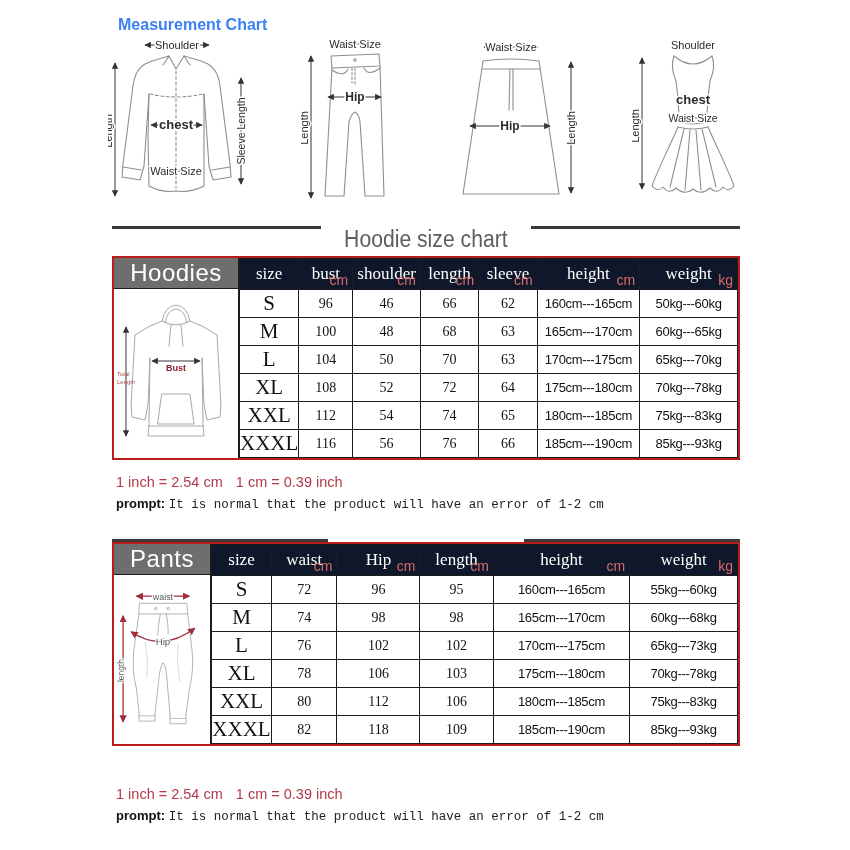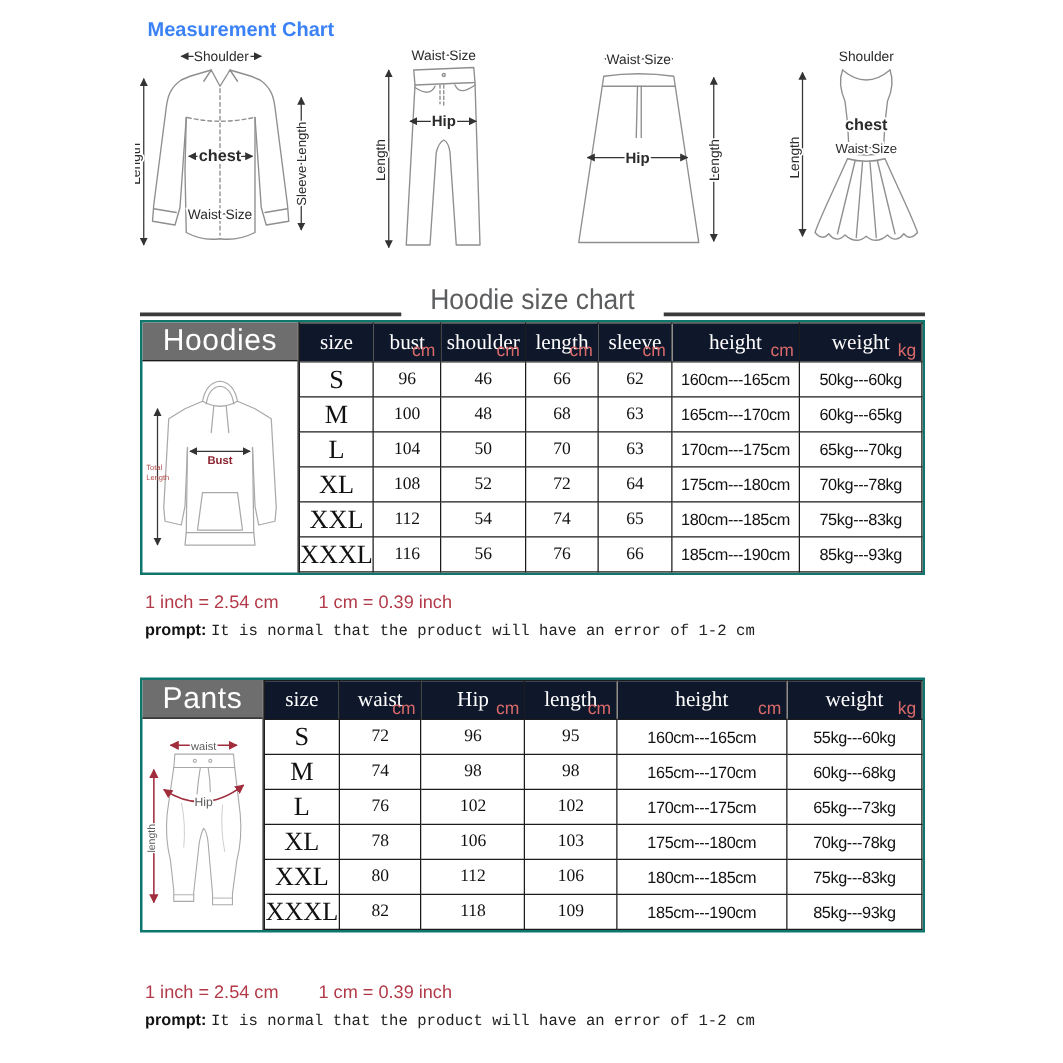--- a/index.html
+++ b/index.html
@@ -8,26 +8,26 @@
     position:relative; width:850px; height:850px; background:#ffffff; overflow:hidden;
     font-family:"Liberation Sans", sans-serif; color:#222;
   }
   svg text { font-family:"Liberation Sans", sans-serif; }
 
   
   .m-title { position:absolute; left:118px; top:16px; font-size:16px; font-weight:bold; color:#3b82f6; }
   .figures { position:absolute; left:108px; top:36px; width:642px; display:flex; justify-content:space-between; align-items:flex-start; }
 
   
-  .chart-title-row { position:absolute; left:112px; width:628px; display:flex; align-items:flex-end; gap:16px; }
+  .chart-title-row { position:absolute; left:112px; width:628px; display:flex; align-items:flex-start; gap:16px; }
   .chart-title-row .line { flex:1; height:3px; background:#3a3a3a; }
   .chart-title-row .title-text { color:#5b5d5f; font-size:23px; white-space:nowrap; display:inline-block; transform:scaleX(.92); }
 
   
-  .size-chart { position:absolute; left:112px; width:628px; border:2px solid #0f766e; display:flex; background:#fff; }
+  .size-chart { position:absolute; left:112px; width:628px; border:2px solid #b91c1c; display:flex; background:#fff; }
   .left-col { display:flex; flex-direction:column; border-right:1.5px solid #1c1c1c; }
   .t1 .left-col { width:125px; }
   .t2 .left-col { width:97px; }
   .left-head {
     height:31px; background:#6e6e6e; color:#fff; display:flex; align-items:center; justify-content:center;
     border-bottom:1.5px solid #1c1c1c; font-size:24px; letter-spacing:.5px;
   }
   .left-fig { flex:1; display:flex; align-items:center; justify-content:center; }
   table.grid { flex:1; border-collapse:collapse; table-layout:fixed; }
   table.grid th {
@@ -37,21 +37,21 @@
   table.grid th .unit { position:absolute; right:4px; bottom:1px; color:#d96a6a; font-size:14px; font-family:"Liberation Sans", sans-serif; }
   table.grid td {
     border:1.2px solid #1c1c1c; text-align:center; vertical-align:middle; height:28px; padding:0;
     font-family:"Liberation Serif", serif; font-size:14px; color:#111; background:#fff;
   }
   table.grid td.size-col { font-size:21px; }
   table.grid td.range-col { font-family:"Liberation Sans", sans-serif; font-size:13px; letter-spacing:-0.3px; }
 
   
   .notes { position:absolute; left:116px; }
-  .conv-row { display:flex; gap:32px; color:#b23a48; font-size:14.5px; }
+  .conv-row { display:flex; gap:13px; color:#b23a48; font-size:14.5px; }
   .prompt-row { margin-top:6px; font-size:13px; }
   .prompt-row .p-label { font-weight:bold; color:#111; }
   .prompt-row .p-text { font-family:"Liberation Mono", monospace; font-size:12.5px; color:#222; }
 </style>
 </head>
 <body>
 
 <div class="page">
 
   <svg width="0" height="0" style="position:absolute">

